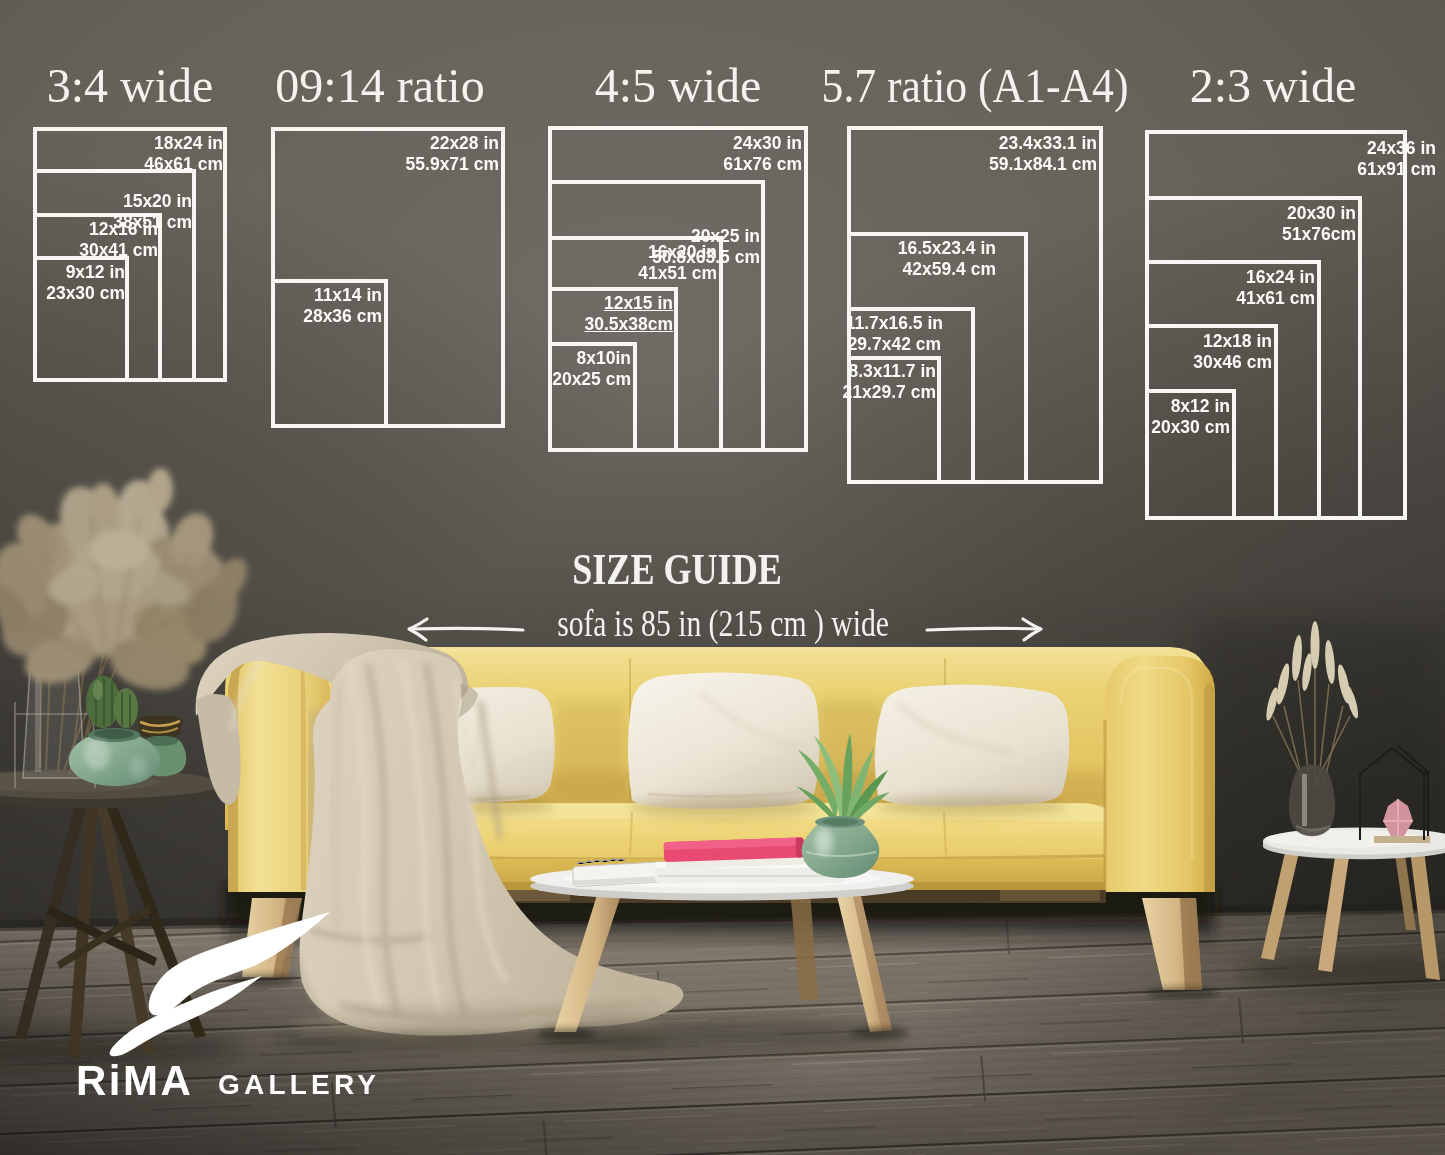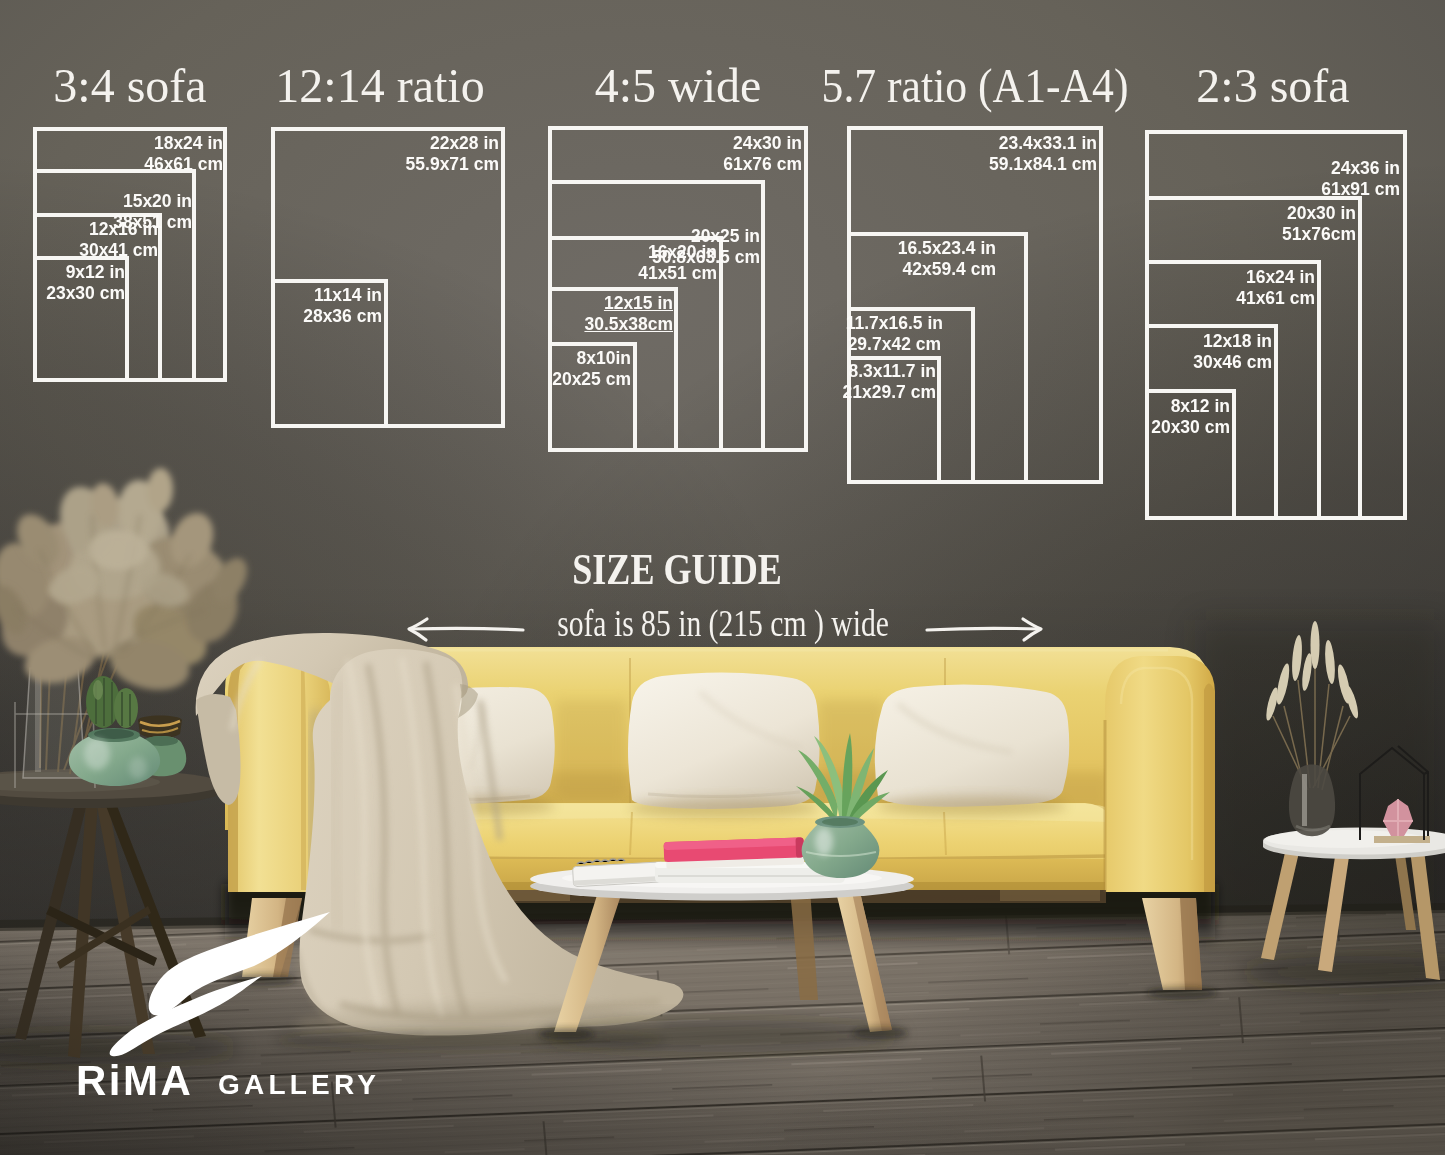--- a/index.html
+++ b/index.html
@@ -453,25 +453,25 @@
 
   <g id="logo" fill="#ffffff">
     <path d="M330 912 C303 920 268 930 238 940 C200 953 172 962 158 982 C148 996 146 1010 152 1014 C162 1020 176 1006 188 996 C206 982 228 976 254 966 C284 952 312 928 330 912 Z"></path>
     <path d="M330 912 C322 926 306 938 288 946 C264 957 244 958 225 966 C210 972 200 978 196 986 C204 988 216 984 230 978 C254 968 278 958 298 944 C312 934 324 922 330 912 Z" opacity="0.0"></path>
     <path d="M262 976 C240 982 214 990 192 1000 C164 1012 140 1022 124 1036 C112 1046 106 1054 112 1056 C122 1058 134 1048 148 1040 C168 1028 192 1020 214 1008 C234 998 250 984 262 976 Z"></path>
     <text x="76" y="1095" font-family="Liberation Sans, sans-serif" font-size="42" font-weight="bold" letter-spacing="2.5">RiMA</text>
     <text x="218" y="1094" font-family="Liberation Sans, sans-serif" font-size="28" font-weight="bold" letter-spacing="4.2">GALLERY</text>
   </g>
 </svg>
 
-<div class="title" style="left:130px;top:62px;">3:4 sofa</div>
-<div class="title" style="left:380px;top:62px;">12:14 ratio</div>
+<div class="title" style="left:130px;top:62px;">3:4 wide</div>
+<div class="title" style="left:380px;top:62px;">09:14 ratio</div>
 <div class="title" style="left:678px;top:62px;">4:5 wide</div>
 <div class="title" style="left:975px;top:62px;transform:translateX(-50%) scaleX(0.91);">5.7 ratio (A1-A4)</div>
-<div class="title" style="left:1273px;top:62px;">2:3 sofa</div>
+<div class="title" style="left:1273px;top:62px;">2:3 wide</div>
 
 <div class="rect" style="left:33px;top:127px;width:194px;height:255px;"></div>
 <div class="rect" style="left:33px;top:169px;width:163px;height:213px;"></div>
 <div class="rect" style="left:33px;top:213px;width:129px;height:169px;"></div>
 <div class="rect" style="left:33px;top:256px;width:96px;height:126px;"></div>
 <div class="lbl" style="left:223px;top:133px;">18x24 in<br>46x61 cm</div>
 <div class="lbl" style="left:192px;top:191px;">15x20 in<br>38x51 cm</div>
 <div class="lbl" style="left:158px;top:219px;">12x16 in<br>30x41 cm</div>
 <div class="lbl" style="left:125px;top:262px;">9x12 in<br>23x30 cm</div>
 
@@ -498,21 +498,21 @@
 <div class="lbl" style="left:1097px;top:133px;">23.4x33.1 in<br>59.1x84.1 cm</div>
 <div class="lbl" style="left:996px;top:238px;">16.5x23.4 in<br>42x59.4 cm</div>
 <div class="lbl" style="left:943px;top:313px;text-align:center;">11.7x16.5 in<br>29.7x42 cm</div>
 <div class="lbl" style="left:936px;top:361px;">8.3x11.7 in<br>21x29.7 cm</div>
 
 <div class="rect" style="left:1145px;top:130px;width:262px;height:390px;"></div>
 <div class="rect" style="left:1145px;top:196px;width:217px;height:324px;"></div>
 <div class="rect" style="left:1145px;top:260px;width:176px;height:260px;"></div>
 <div class="rect" style="left:1145px;top:324px;width:133px;height:196px;"></div>
 <div class="rect" style="left:1145px;top:389px;width:91px;height:131px;"></div>
-<div class="lbl" style="left:1400px;top:138px;margin-top:20px;">24x36 in<br>61x91 cm</div>
+<div class="lbl" style="left:1436px;top:138px;">24x36 in<br>61x91 cm</div>
 <div class="lbl" style="left:1356px;top:203px;">20x30 in<br>51x76cm</div>
 <div class="lbl" style="left:1315px;top:267px;">16x24 in<br>41x61 cm</div>
 <div class="lbl" style="left:1272px;top:331px;">12x18 in<br>30x46 cm</div>
 <div class="lbl" style="left:1230px;top:396px;">8x12 in<br>20x30 cm</div>
 
 <div class="title" style="left:677px;top:548px;font-weight:bold;font-size:44px;line-height:44px;transform:translateX(-50%) scaleX(0.82);">SIZE GUIDE</div>
 <div class="title" style="left:723px;top:603px;font-size:38px;line-height:40px;transform:translateX(-50%) scaleX(0.78);">sofa is 85 in (215 cm ) wide</div>
 <svg class="ov" style="left:405px;top:613px;" width="120" height="32" viewBox="0 0 120 32">
   <path d="M118 17 C80 15 40 15 6 16" stroke="#f4f2ee" stroke-width="3.2" fill="none" stroke-linecap="round"></path>
   <path d="M22 6 C16 10 9 14 4 16 C10 19 16 23 21 27" stroke="#f4f2ee" stroke-width="3.2" fill="none" stroke-linecap="round" stroke-linejoin="round"></path>

